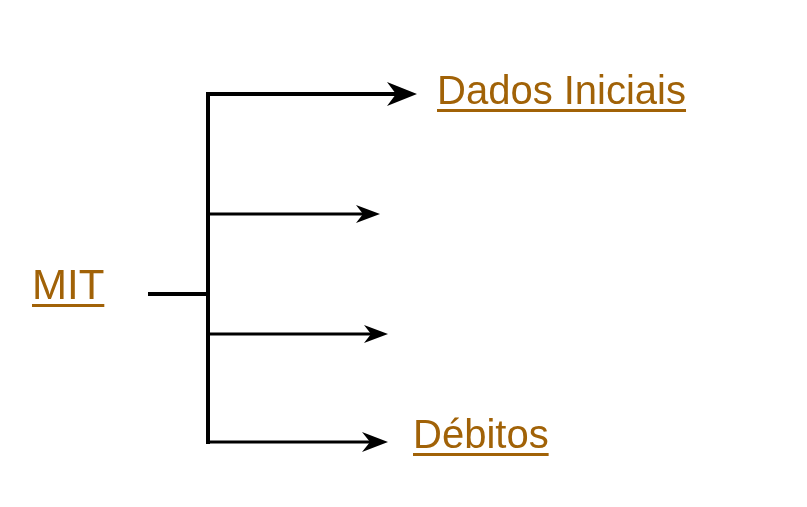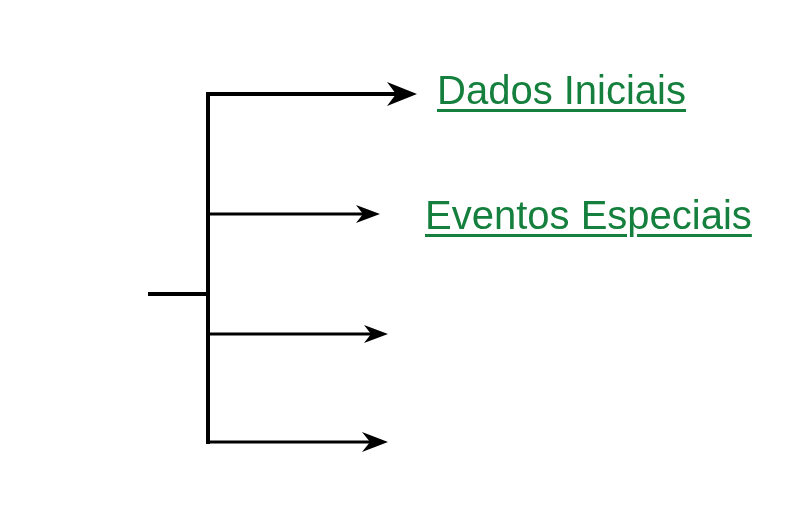--- a/index.html
+++ b/index.html
@@ -18,21 +18,21 @@
   .connectors {
     position: absolute;
     left: 0;
     top: 0;
     width: 807px;
     height: 507px;
   }
   .node {
     position: absolute;
     display: block;
-    color: #15803d;
+    color: #a16207;
     text-decoration: underline;
     text-decoration-thickness: 3px;
     text-underline-offset: 5px;
     font-size: 40px;
     line-height: 1;
     white-space: nowrap;
     cursor: pointer;
   }
   .node.root {
     font-size: 42px;
@@ -60,20 +60,21 @@
     <line x1="206" y1="214" x2="364" y2="214" stroke="#000000" stroke-width="3"></line>
     <polygon points="380,214 356,205 363,214 356,223" fill="#000000"></polygon>
 
     <line x1="206" y1="334" x2="372" y2="334" stroke="#000000" stroke-width="3"></line>
     <polygon points="388,334 364,325 371,334 364,343" fill="#000000"></polygon>
 
     <line x1="206" y1="442" x2="371" y2="442" stroke="#000000" stroke-width="3"></line>
     <polygon points="388,442 362,432 370,442 362,452" fill="#000000"></polygon>
   </svg>
 
+  <a class="node root node-root">MIT</a>
 
   <a class="node node-child-0">Dados Iniciais</a>
 
-  <a class="node node-child-1">Eventos Especiais</a>
 
 
+  <a class="node node-child-3">Débitos</a>
 
 </div>
 
 </body></html>

